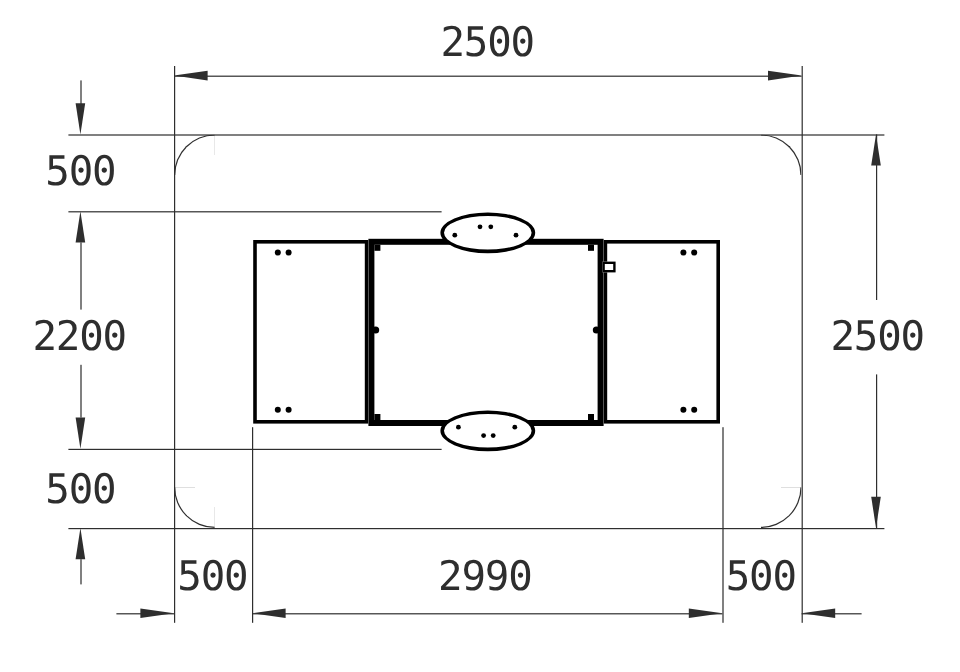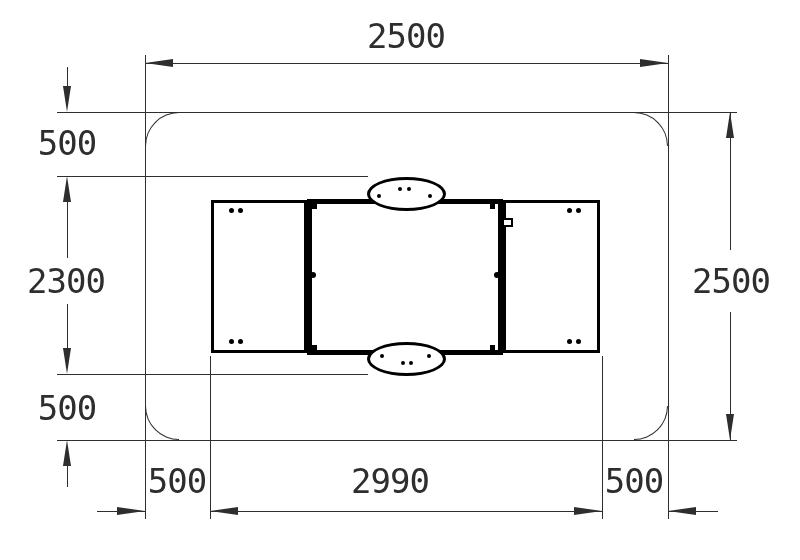--- a/index.html
+++ b/index.html
@@ -58,34 +58,34 @@
   <div class="vl" style="left:730px;top:312px;height:128px;"></div>
   <div class="ar u" style="left:726px;top:112px;"></div>
   <div class="ar d" style="left:726px;top:414px;"></div>
   <div class="lbl" style="left:731px;top:281px;text-align:right;">2500</div>
 
   <div class="vl" style="left:67px;top:67px;height:20px;"></div>
   <div class="ar d" style="left:63px;top:86px;"></div>
   <div class="lbl" style="left:67px;top:143px;">500</div>
   <div class="ar u" style="left:63px;top:176px;"></div>
   <div class="vl" style="left:67px;top:202px;height:56px;"></div>
-  <div class="lbl" style="left:66px;top:281px;">2300</div>
+  <div class="lbl" style="left:66px;top:281px;">2200</div>
   <div class="vl" style="left:67px;top:304px;height:44px;"></div>
   <div class="ar d" style="left:63px;top:348px;"></div>
   <div class="lbl" style="left:67px;top:408px;">500</div>
   <div class="ar u" style="left:63px;top:440px;"></div>
   <div class="vl" style="left:67px;top:466px;height:21px;"></div>
 
   <div class="hl" style="left:97px;top:511px;width:48px;"></div>
   <div class="ar r" style="left:117px;top:507px;"></div>
   <div class="lbl" style="left:177px;top:481px;">500</div>
   <div class="ar l" style="left:210px;top:507px;"></div>
   <div class="hl" style="left:210px;top:511px;width:392px;"></div>
   <div class="ar r" style="left:574px;top:507px;"></div>
-  <div class="lbl" style="left:390px;top:481px;">2990</div>
+  <div class="lbl" style="left:404px;top:481px;">2990</div>
   <div class="lbl" style="left:634px;top:481px;">500</div>
   <div class="ar l" style="left:668px;top:507px;"></div>
   <div class="hl" style="left:668px;top:511px;width:50px;"></div>
 
   <div class="panel" style="left:211px;top:200px;width:96px;height:153px;"></div>
   <div class="panel" style="left:503px;top:200px;width:97px;height:153px;"></div>
   <div class="frame" style="left:307px;top:199px;width:196px;height:156px;"></div>
 
   <div class="mark" style="left:312px;top:204px;"></div>
   <div class="mark" style="left:490px;top:204px;"></div>

